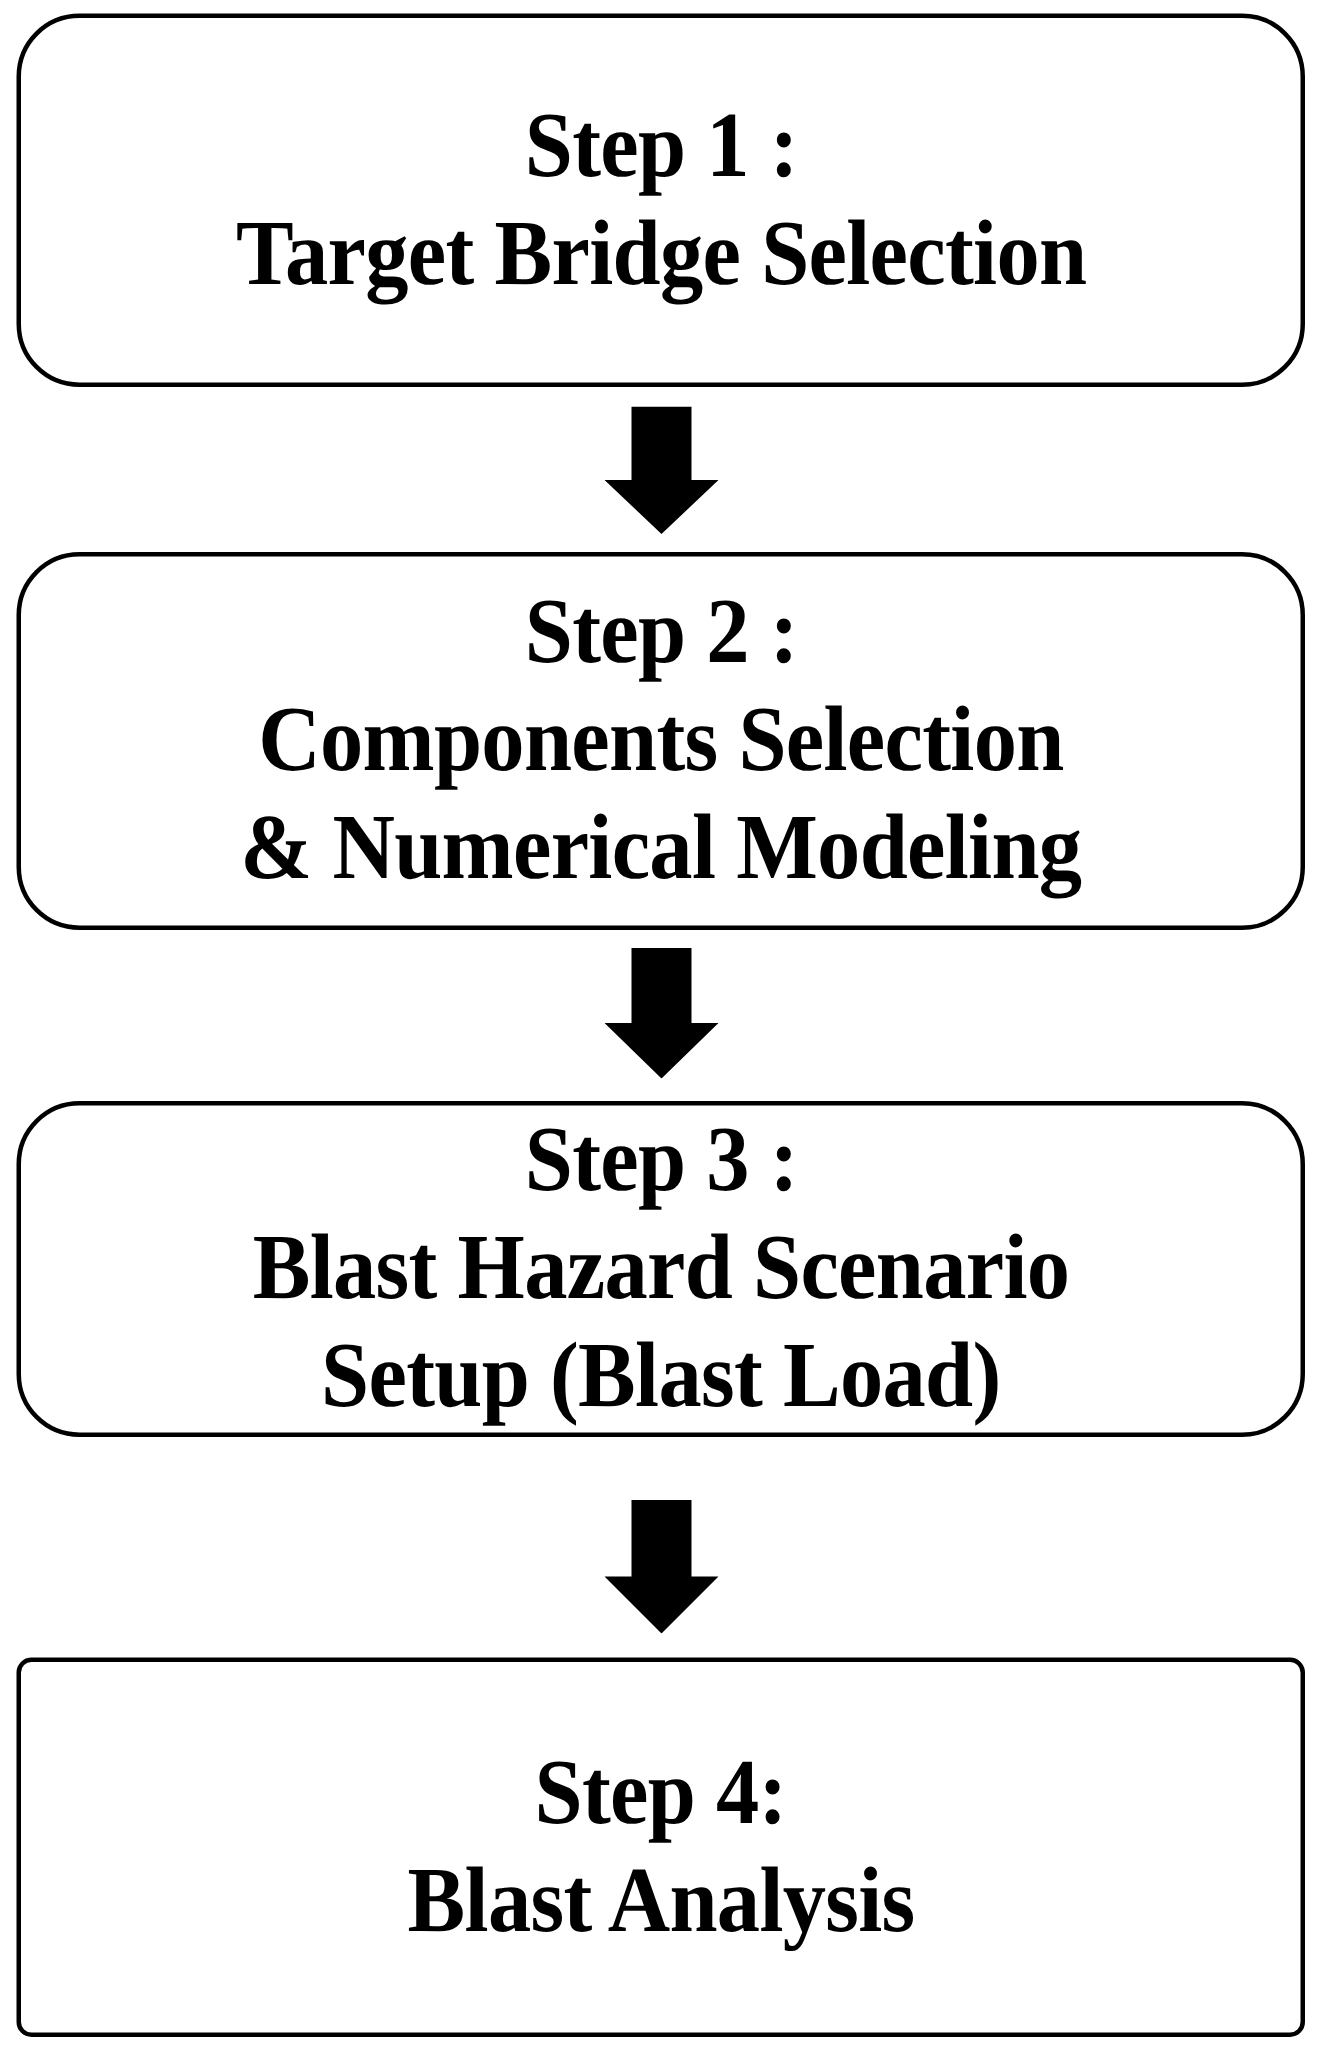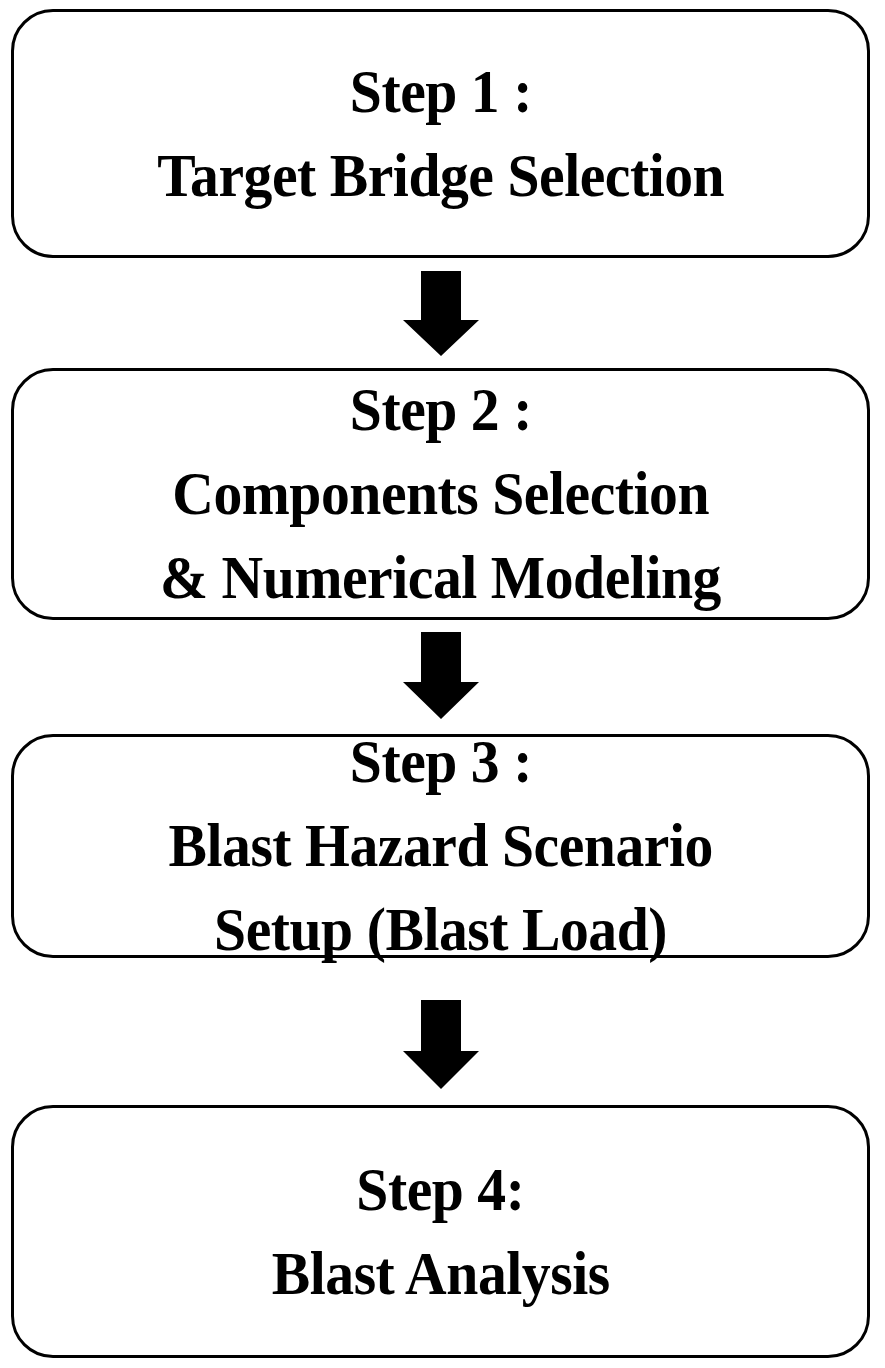--- a/index.html
+++ b/index.html
@@ -26,38 +26,37 @@
     width: 859px;
     box-sizing: border-box;
     border: 3px solid #000000;
     border-radius: 42px;
     background: #ffffff;
     display: flex;
     flex-direction: column;
     align-items: center;
     justify-content: center;
     text-align: center;
-    gap: 12px;
   }
   .step-line {
     display: block;
     color: #000000;
     font-family: "Liberation Serif", "DejaVu Serif", serif;
     font-weight: bold;
     font-size: 62px;
     line-height: 1.16;
     letter-spacing: -0.5px;
     white-space: nowrap;
     transform: scaleX(0.93);
   }
   
   #box-1 { top: 9px;    height: 249px; }
   #box-2 { top: 368px;  height: 252px; }
   #box-3 { top: 734px;  height: 224px; }
-  #box-4 { top: 1105px; height: 253px; }
+  #box-4 { top: 1105px; height: 253px; border-radius: 10px; }
 
   .arrow {
     position: absolute;
     left: 403px;
     width: 76px;
   }
   .arrow svg { display: block; width: 100%; height: 100%; }
   #arrow-1 { top: 271px; height: 85px; }
   #arrow-2 { top: 632px; height: 87px; }
   #arrow-3 { top: 1000px; height: 89px; }

